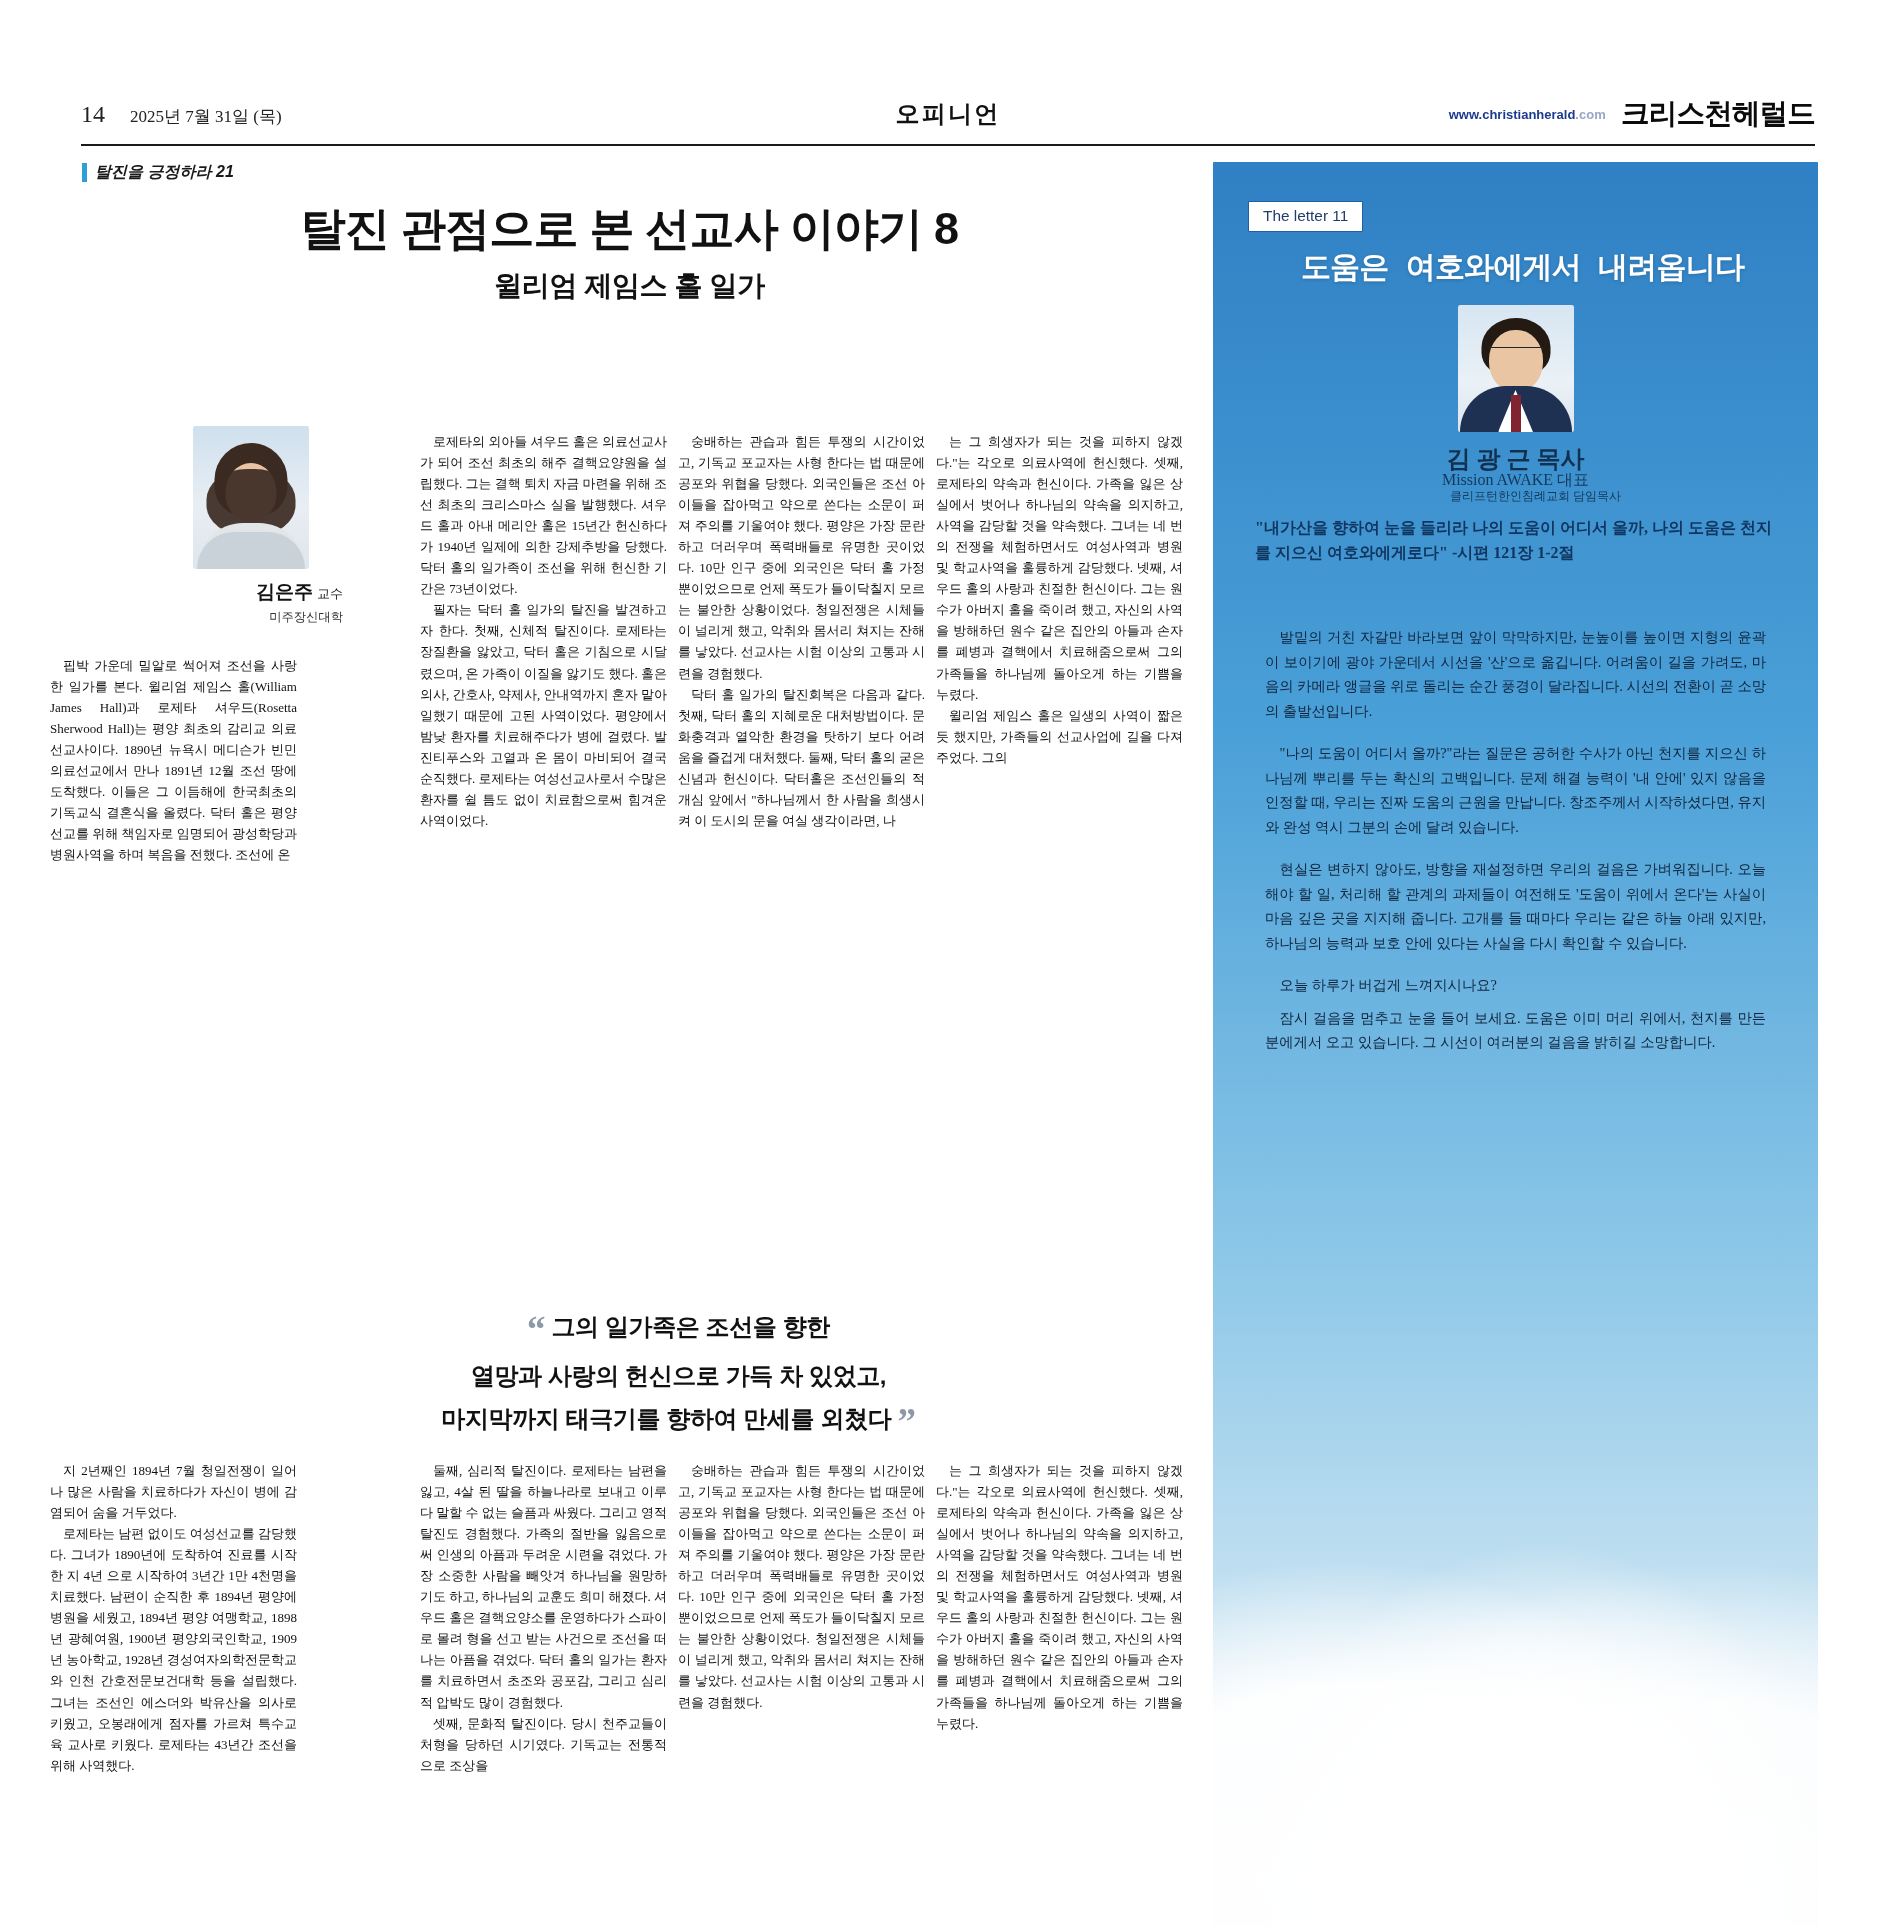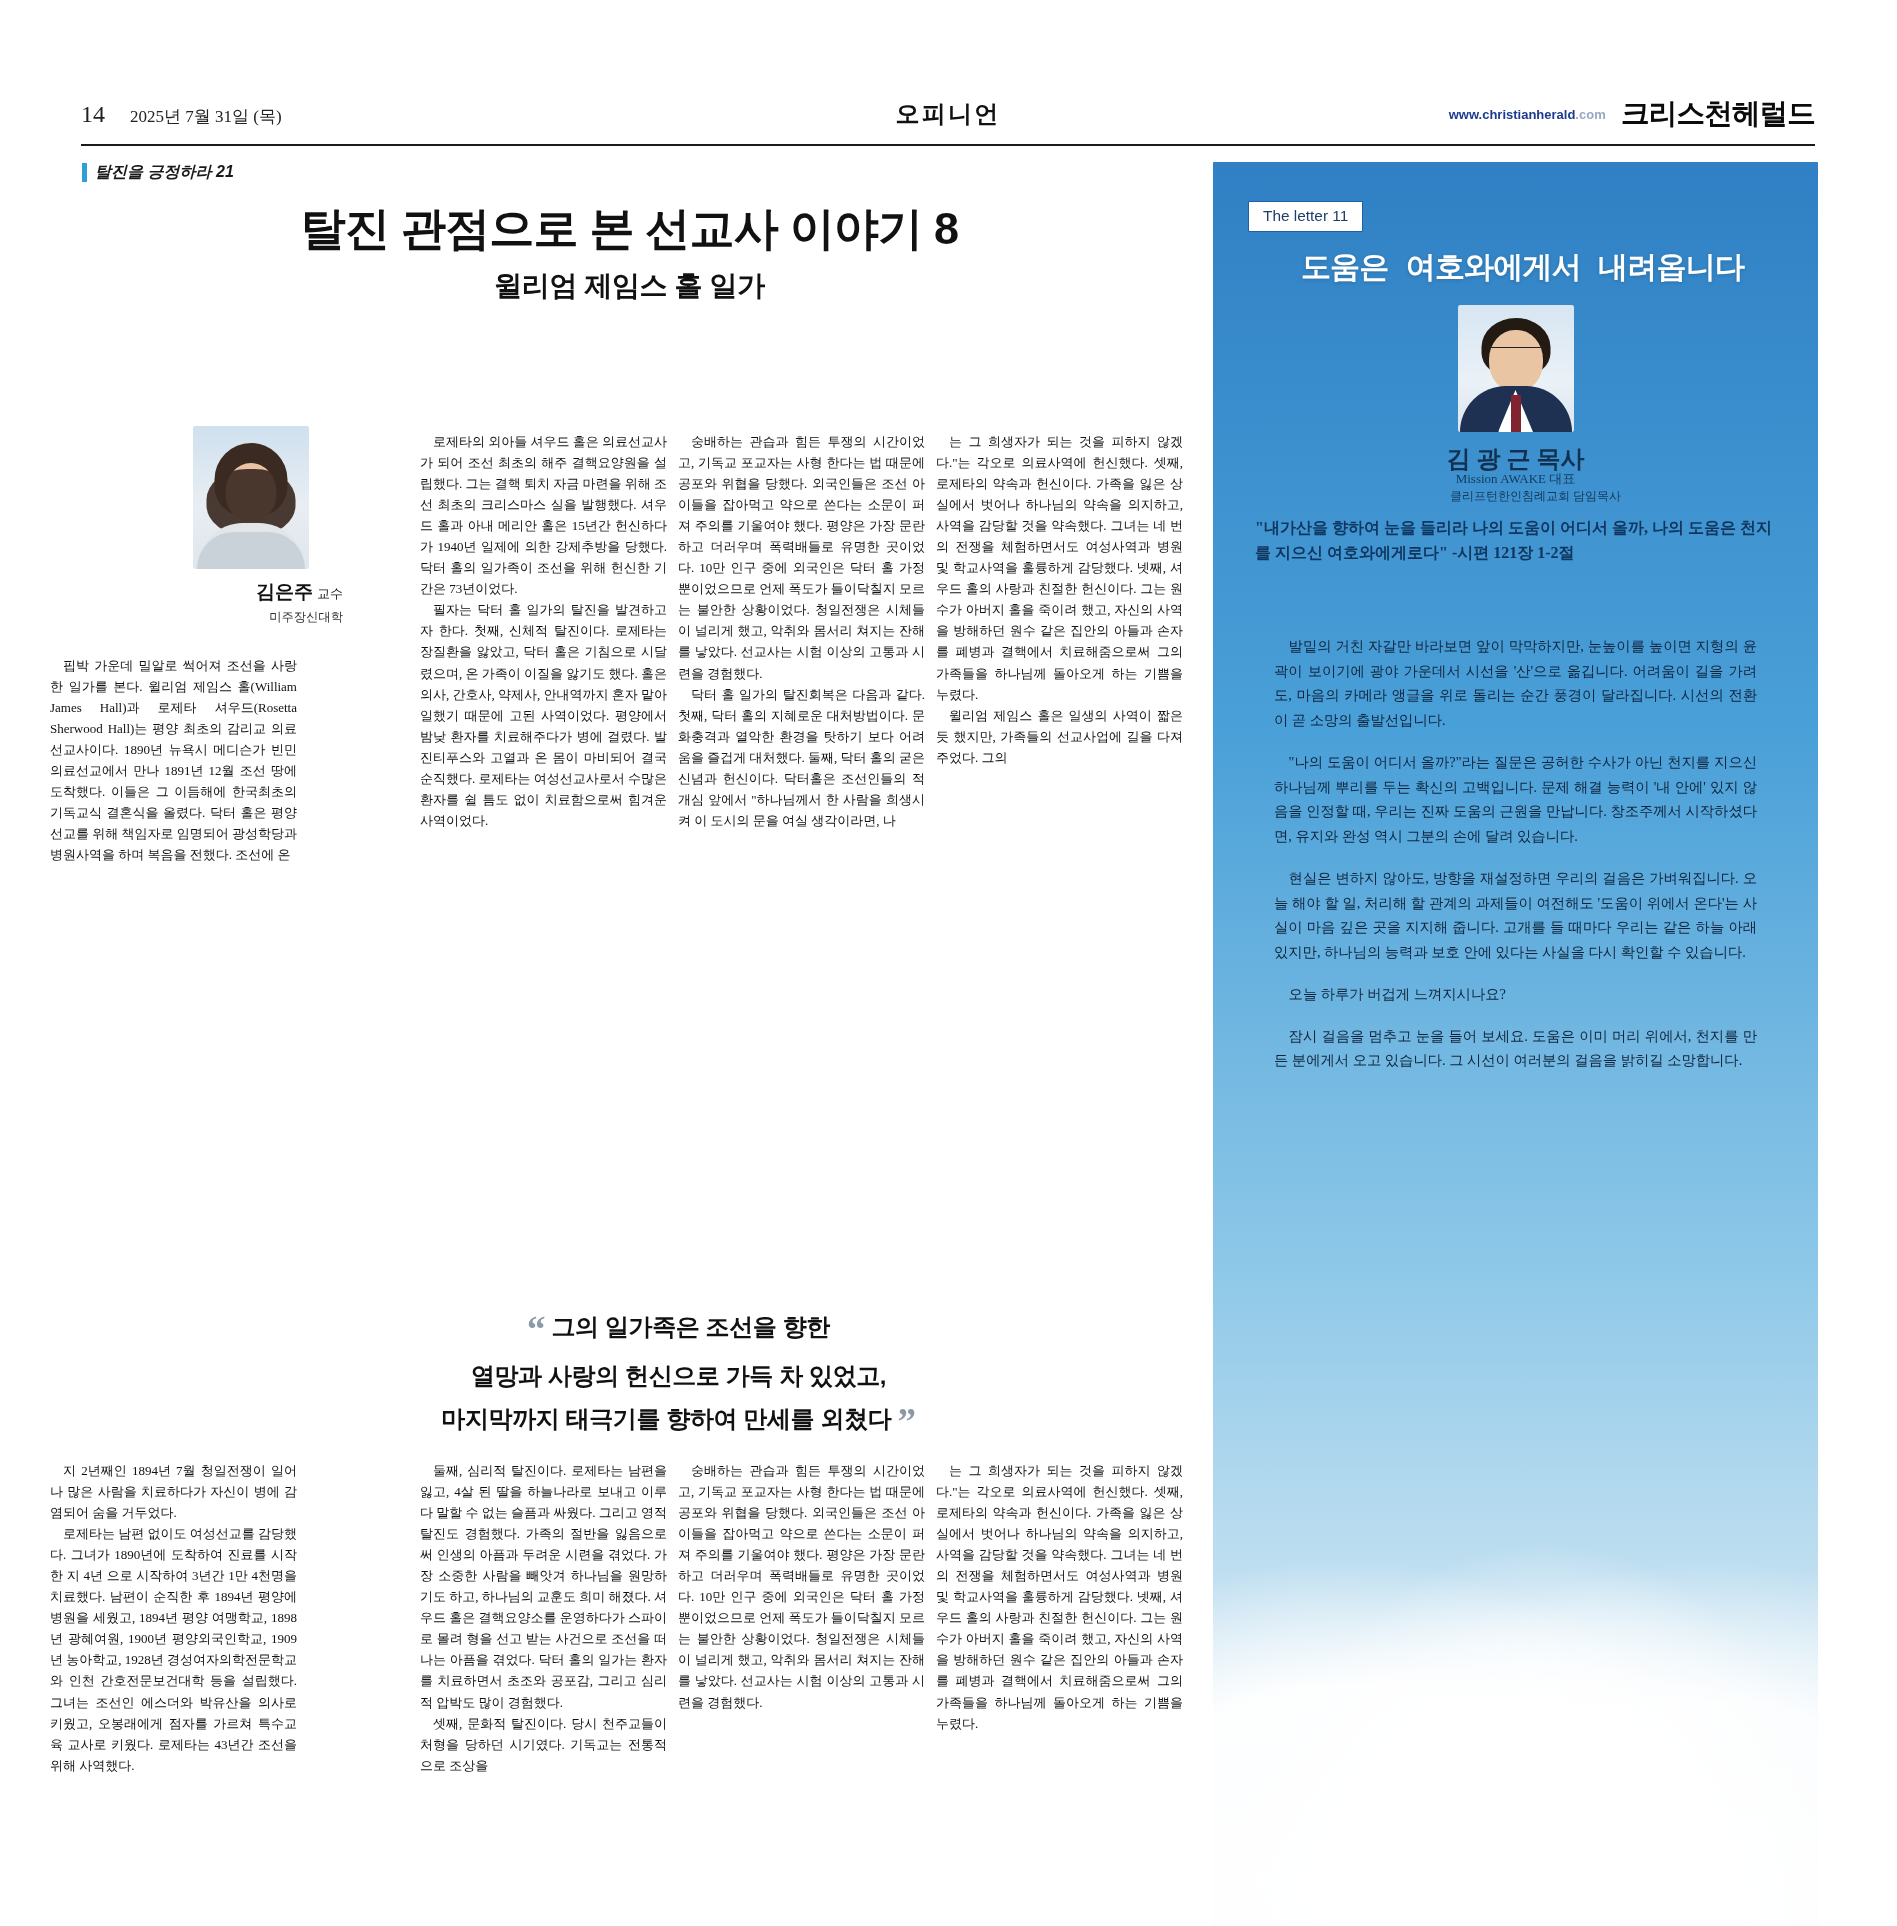--- a/index.html
+++ b/index.html
@@ -165,32 +165,32 @@
     background: linear-gradient(180deg,#d7e6f2 0%, #eaf1f7 60%, #dde6ee 100%);
   }
   .pp-hair { position:absolute; left:50%; top:10%; transform:translateX(-50%); width:69px; height:58px; border-radius:50% 50% 40% 40%; background:#241a14; }
   .pp-face { position:absolute; left:50%; top:20%; transform:translateX(-50%); width:54px; height:62px; border-radius:48%; background:#eac5a3; }
   .pp-glass { position:absolute; left:50%; top:33%; transform:translateX(-50%); width:58px; height:14px; border-top:1.9px solid #222; }
   .pp-suit { position:absolute; left:50%; bottom:0; transform:translateX(-50%); width:112px; height:46px; background:#1f3152; border-radius:46px 46px 0 0;}
   .pp-shirt { position:absolute; left:50%; bottom:0; transform:translateX(-50%); width:35px; height:42px; background:#fff; clip-path: polygon(50% 0, 100% 100%, 0 100%); }
   .pp-tie { position:absolute; left:50%; bottom:0; transform:translateX(-50%); width:10px; height:37px; background:#7f2430; }
 
   .panel-name { position:absolute; left:0; right:0; top:281px; text-align:center; font-size:24px; font-weight:bold; color:#12304f; }
-  .panel-role1 { position:absolute; left:0; right:0; top:308px; text-align:center; font-size:13px; color:#123a5c; }
+  .panel-role1 { position:absolute; left:0; right:0; top:308px; text-align:center; font-size:16px; color:#123a5c; }
   .panel-role2 { position:absolute; left:0; right:0; top:326px; text-align:center; font-size:12px; color:#123a5c;padding-left:40px; }
 
   .verse {
     position:absolute; left:42px; right:42px; top:354px;
     font-size:16px; line-height:1.55; font-weight:bold; color:#10355f; text-align:left;
   }
   .panel-body {
     position:absolute; left:44px; right:44px; top:455px;
     font-size:14.3px; line-height:1.72; color:#10243c; text-align:justify;
   }
-  .panel-body p { margin:17px; text-indent:14.6px; }
+  .panel-body p { margin:8px; text-indent:14.6px; }
   .panel-body p.sp { margin-top:17.7px; }
 
   
   .panel-inner > * { position:absolute; }
 </style>
 </head>
 <body>
 
 <div class="page">
 

